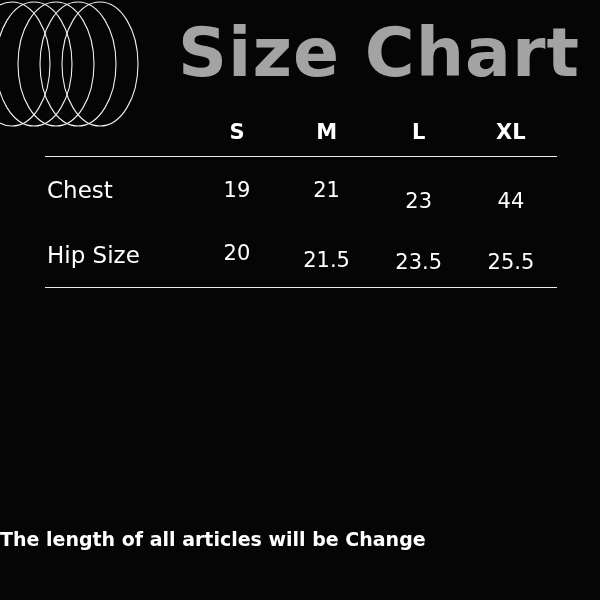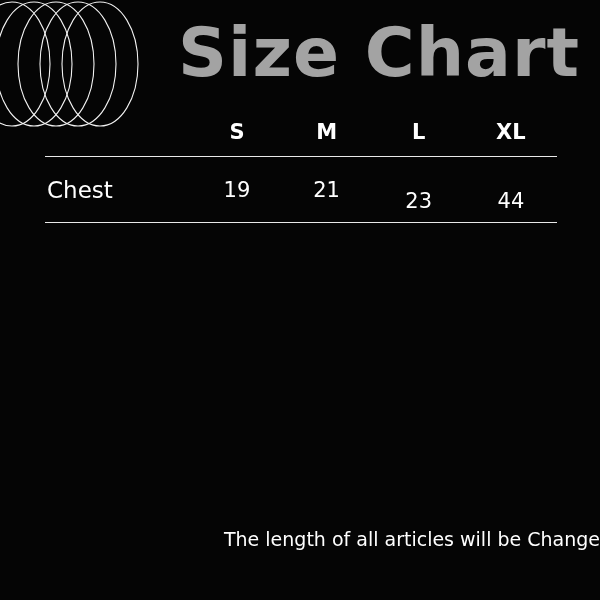--- a/index.html
+++ b/index.html
@@ -115,26 +115,25 @@
   .nudge-down-3 { position: relative; top: 11px; }
   .nudge-down-5 { position: relative; top: 5px; }
   .nudge-down-7 { position: relative; top: 7px; }
   .nudge-up-2   { position: relative; top: -2px; }
 
   .footnote {
     position: absolute;
     left: 0;
     right: 0;
     top: 528px;
-    text-align: right;
+    text-align: left;
     font-size: 19px;
-    font-weight: normal;
+    font-weight: bold;
     color: #ffffff;
     font-family: "DejaVu Sans", sans-serif;
-    padding-left: 37px;
   }
 </style>
 </head>
 <body>
 
 <div class="page">
 
   <svg class="deco" viewBox="0 0 190 160">
     <g fill="none" stroke="#ffffff" stroke-width="1.1" opacity="0.95">
       <ellipse cx="40" cy="78" rx="38" ry="62"></ellipse>
@@ -171,19 +170,26 @@
         </tr>
       </thead>
       <tbody>
         <tr class="data-row">
           <td class="label-col">Chest</td>
           <td>19</td>
           <td>21</td>
           <td class="nudge-down-3">23</td>
           <td class="nudge-down-3">44</td>
         </tr>
+        <tr class="data-row">
+          <td class="label-col">Hip Size</td>
+          <td class="nudge-up-2">20</td>
+          <td class="nudge-down-5">21.5</td>
+          <td class="nudge-down-7">23.5</td>
+          <td class="nudge-down-7">25.5</td>
+        </tr>
       </tbody>
     </table>
   </div>
 
   <div class="footnote">The length of all articles will be Change</div>
 
 </div>
 
 </body></html>

